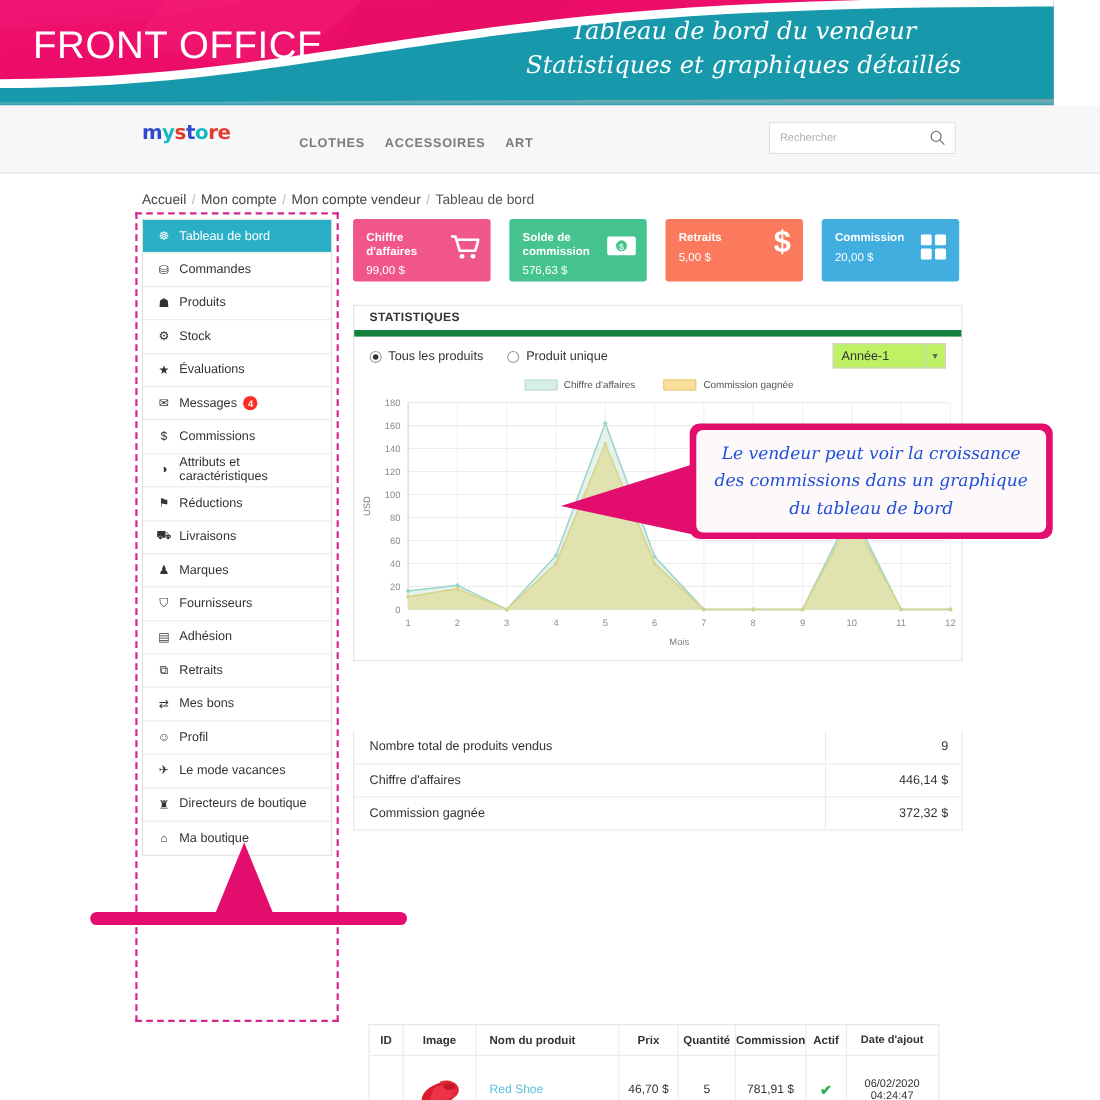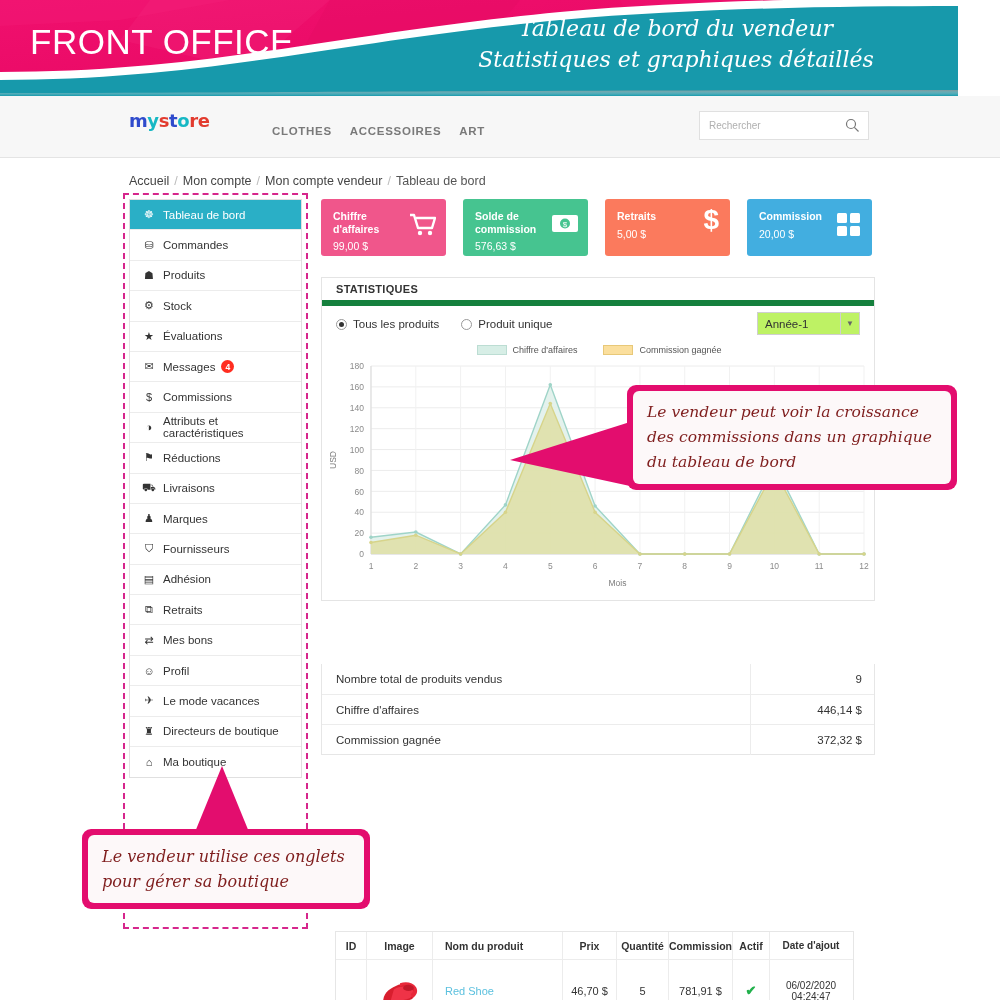--- a/index.html
+++ b/index.html
@@ -200,21 +200,21 @@
   .thumb { width: 46px; height: 40px; }
 
   
   .callout {
     position: absolute; background: #e30d6e; border-radius: 9px; padding: 6px;
     z-index: 40;
   }
   .callout-inner {
     background: #fdf8f9; border-radius: 6px; padding: 9px 14px;
     font-family: "DejaVu Serif", serif; font-style: italic;
-    color: #7f1d1d; 
+    color: #1d4ed8; text-align: center;
   }
   #callout-chart { left: 627px; top: 385px; width: 330px; }
   #callout-chart .callout-inner { font-size: 15.5px; line-height: 25px; }
   #callout-chart .tail {
     position: absolute; left: -117px; top: 37px; width: 120px; height: 64px; z-index: -1;
   }
   #callout-menu { left: 82px; top: 829px; width: 288px; z-index: 45; }
   #callout-menu .callout-inner { font-size: 16px; line-height: 25px; }
   #callout-menu .tail {
     position: absolute; left: 105px; top: -63px; width: 70px; height: 66px; z-index: -1;
@@ -558,14 +558,13 @@
   <svg class="tail" viewBox="0 0 120 64">
     <path d="M120,0 L0,38 L120,64 Z" fill="#e30d6e"></path>
   </svg>
   <div class="callout-inner">Le vendeur peut voir la croissance des commissions dans un graphique du tableau de bord</div>
 </div>
 
 <div class="callout" id="callout-menu">
   <svg class="tail" viewBox="0 0 70 66">
     <path d="M35,0 L62,66 L8,66 Z" fill="#e30d6e"></path>
   </svg>
-  <div class="callout-inner">Le vendeur utilise ces onglets pour gérer sa boutique</div>
 </div>
 
 </body></html>

